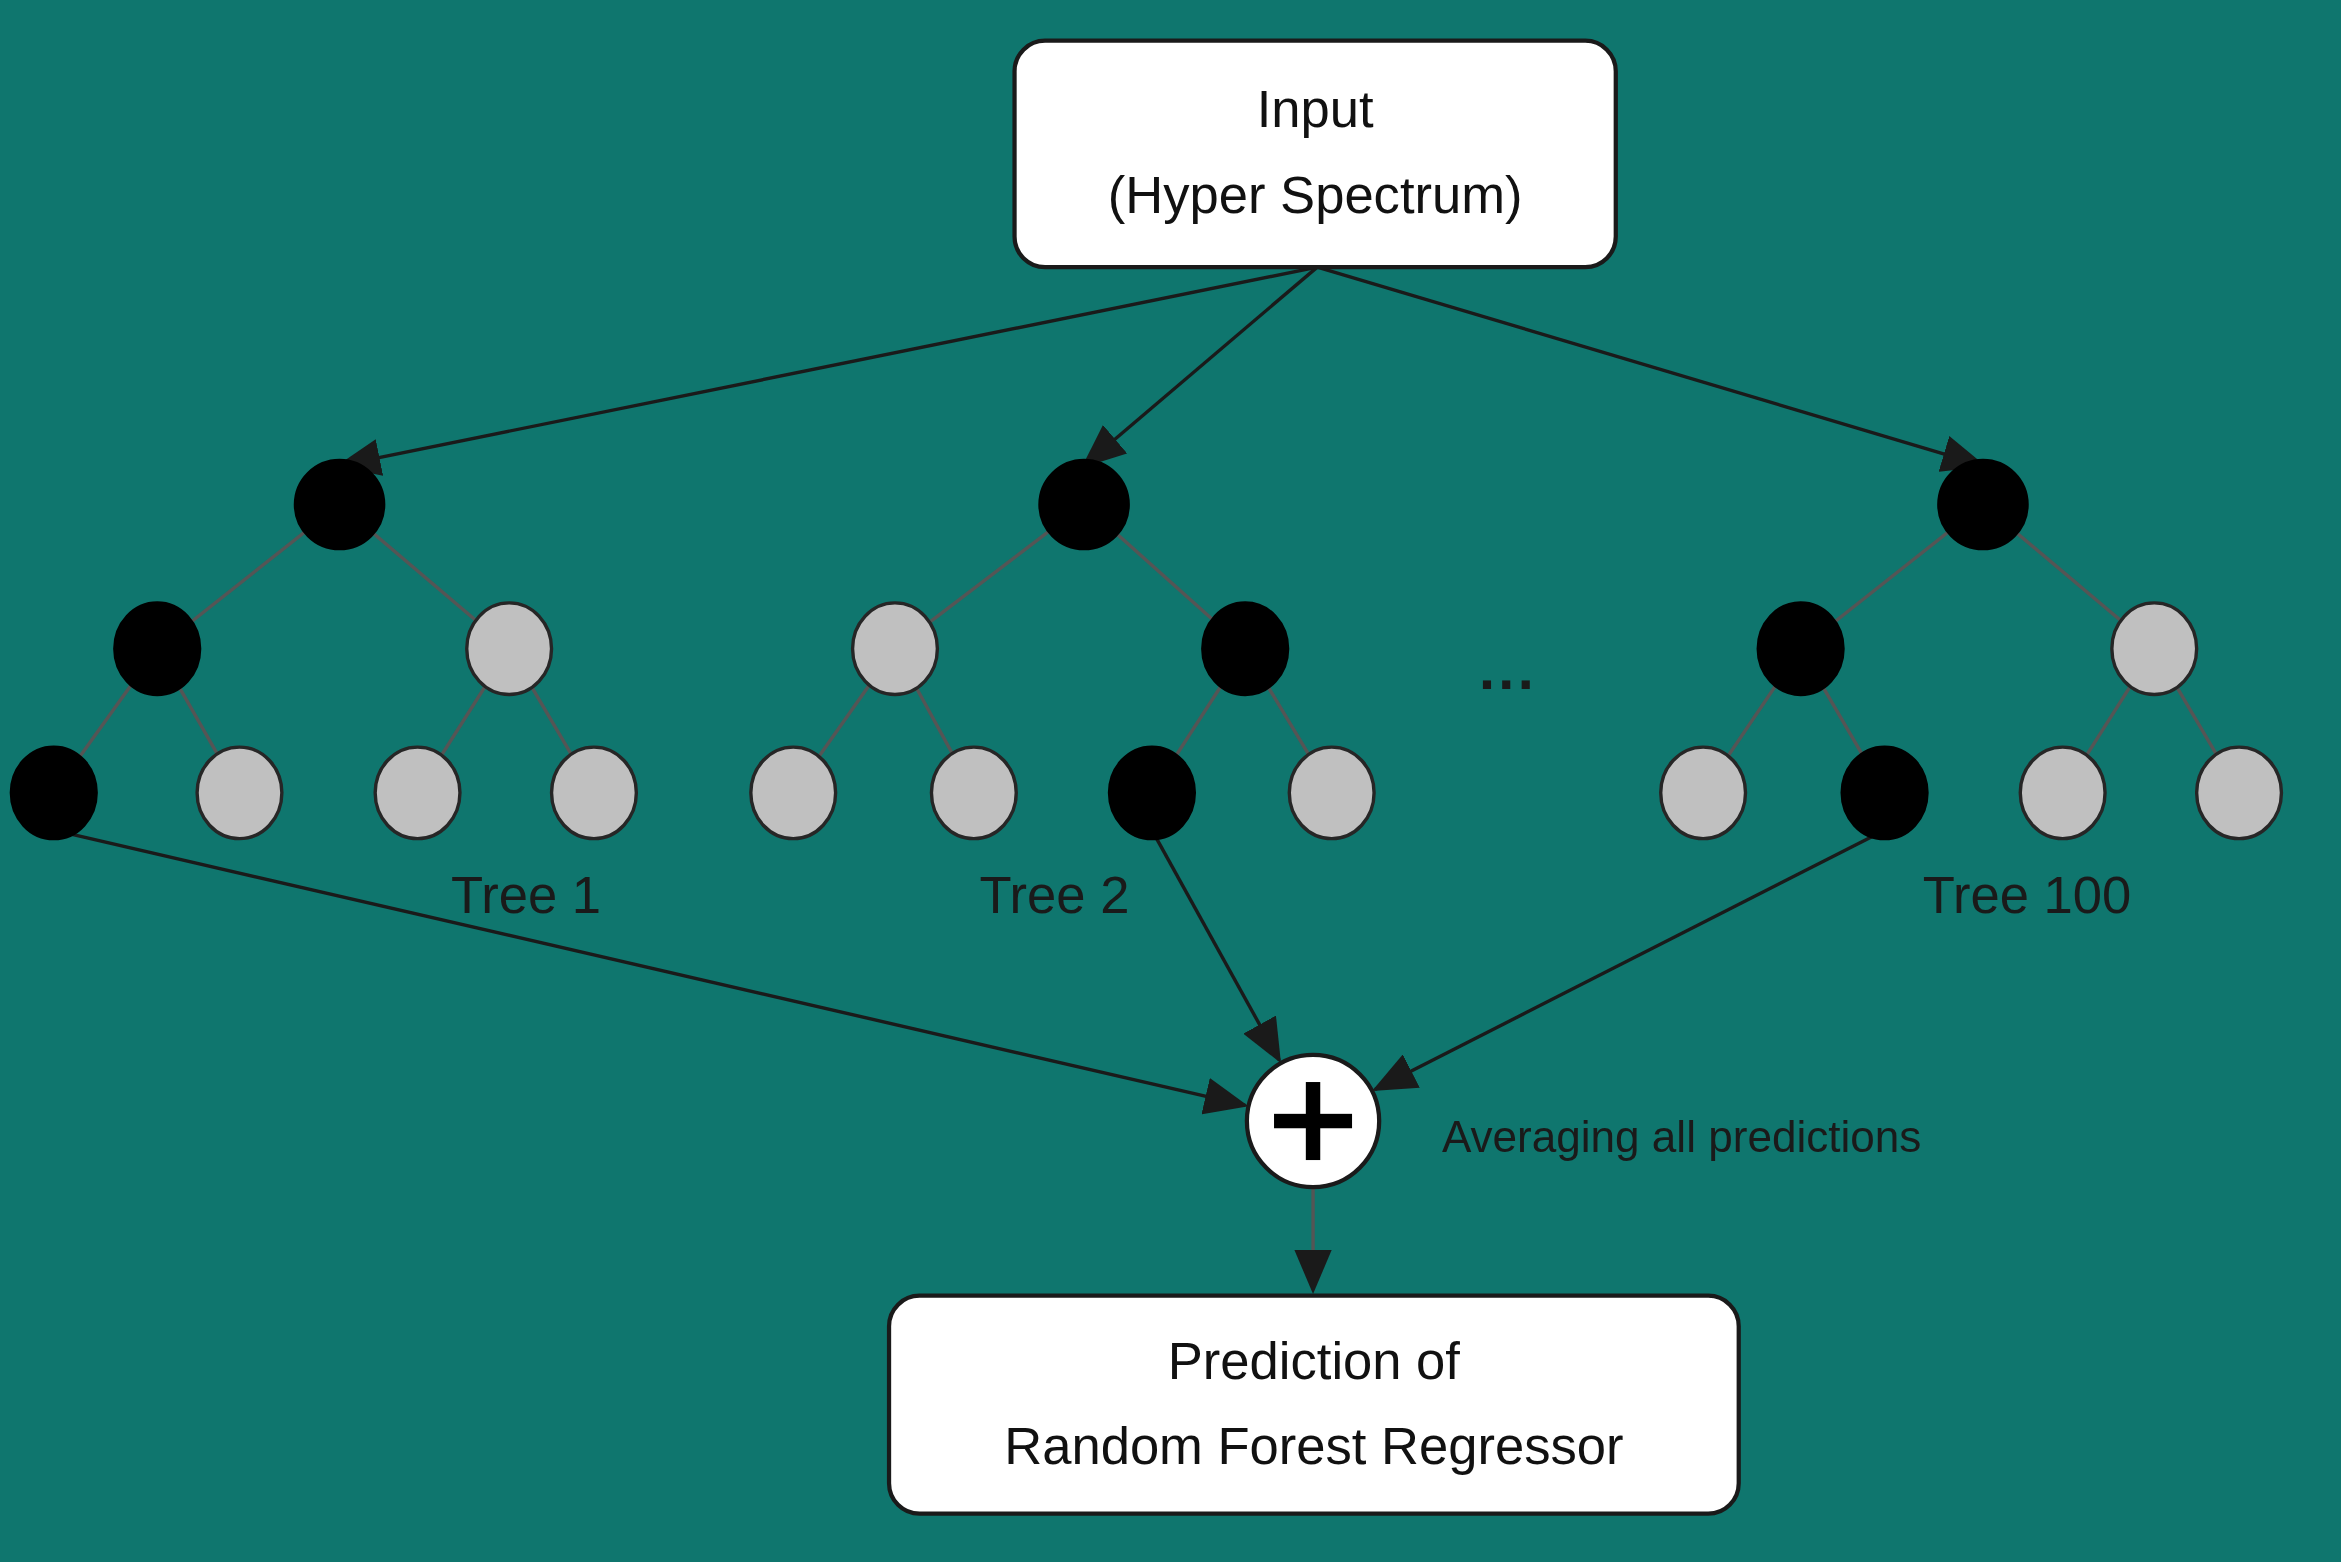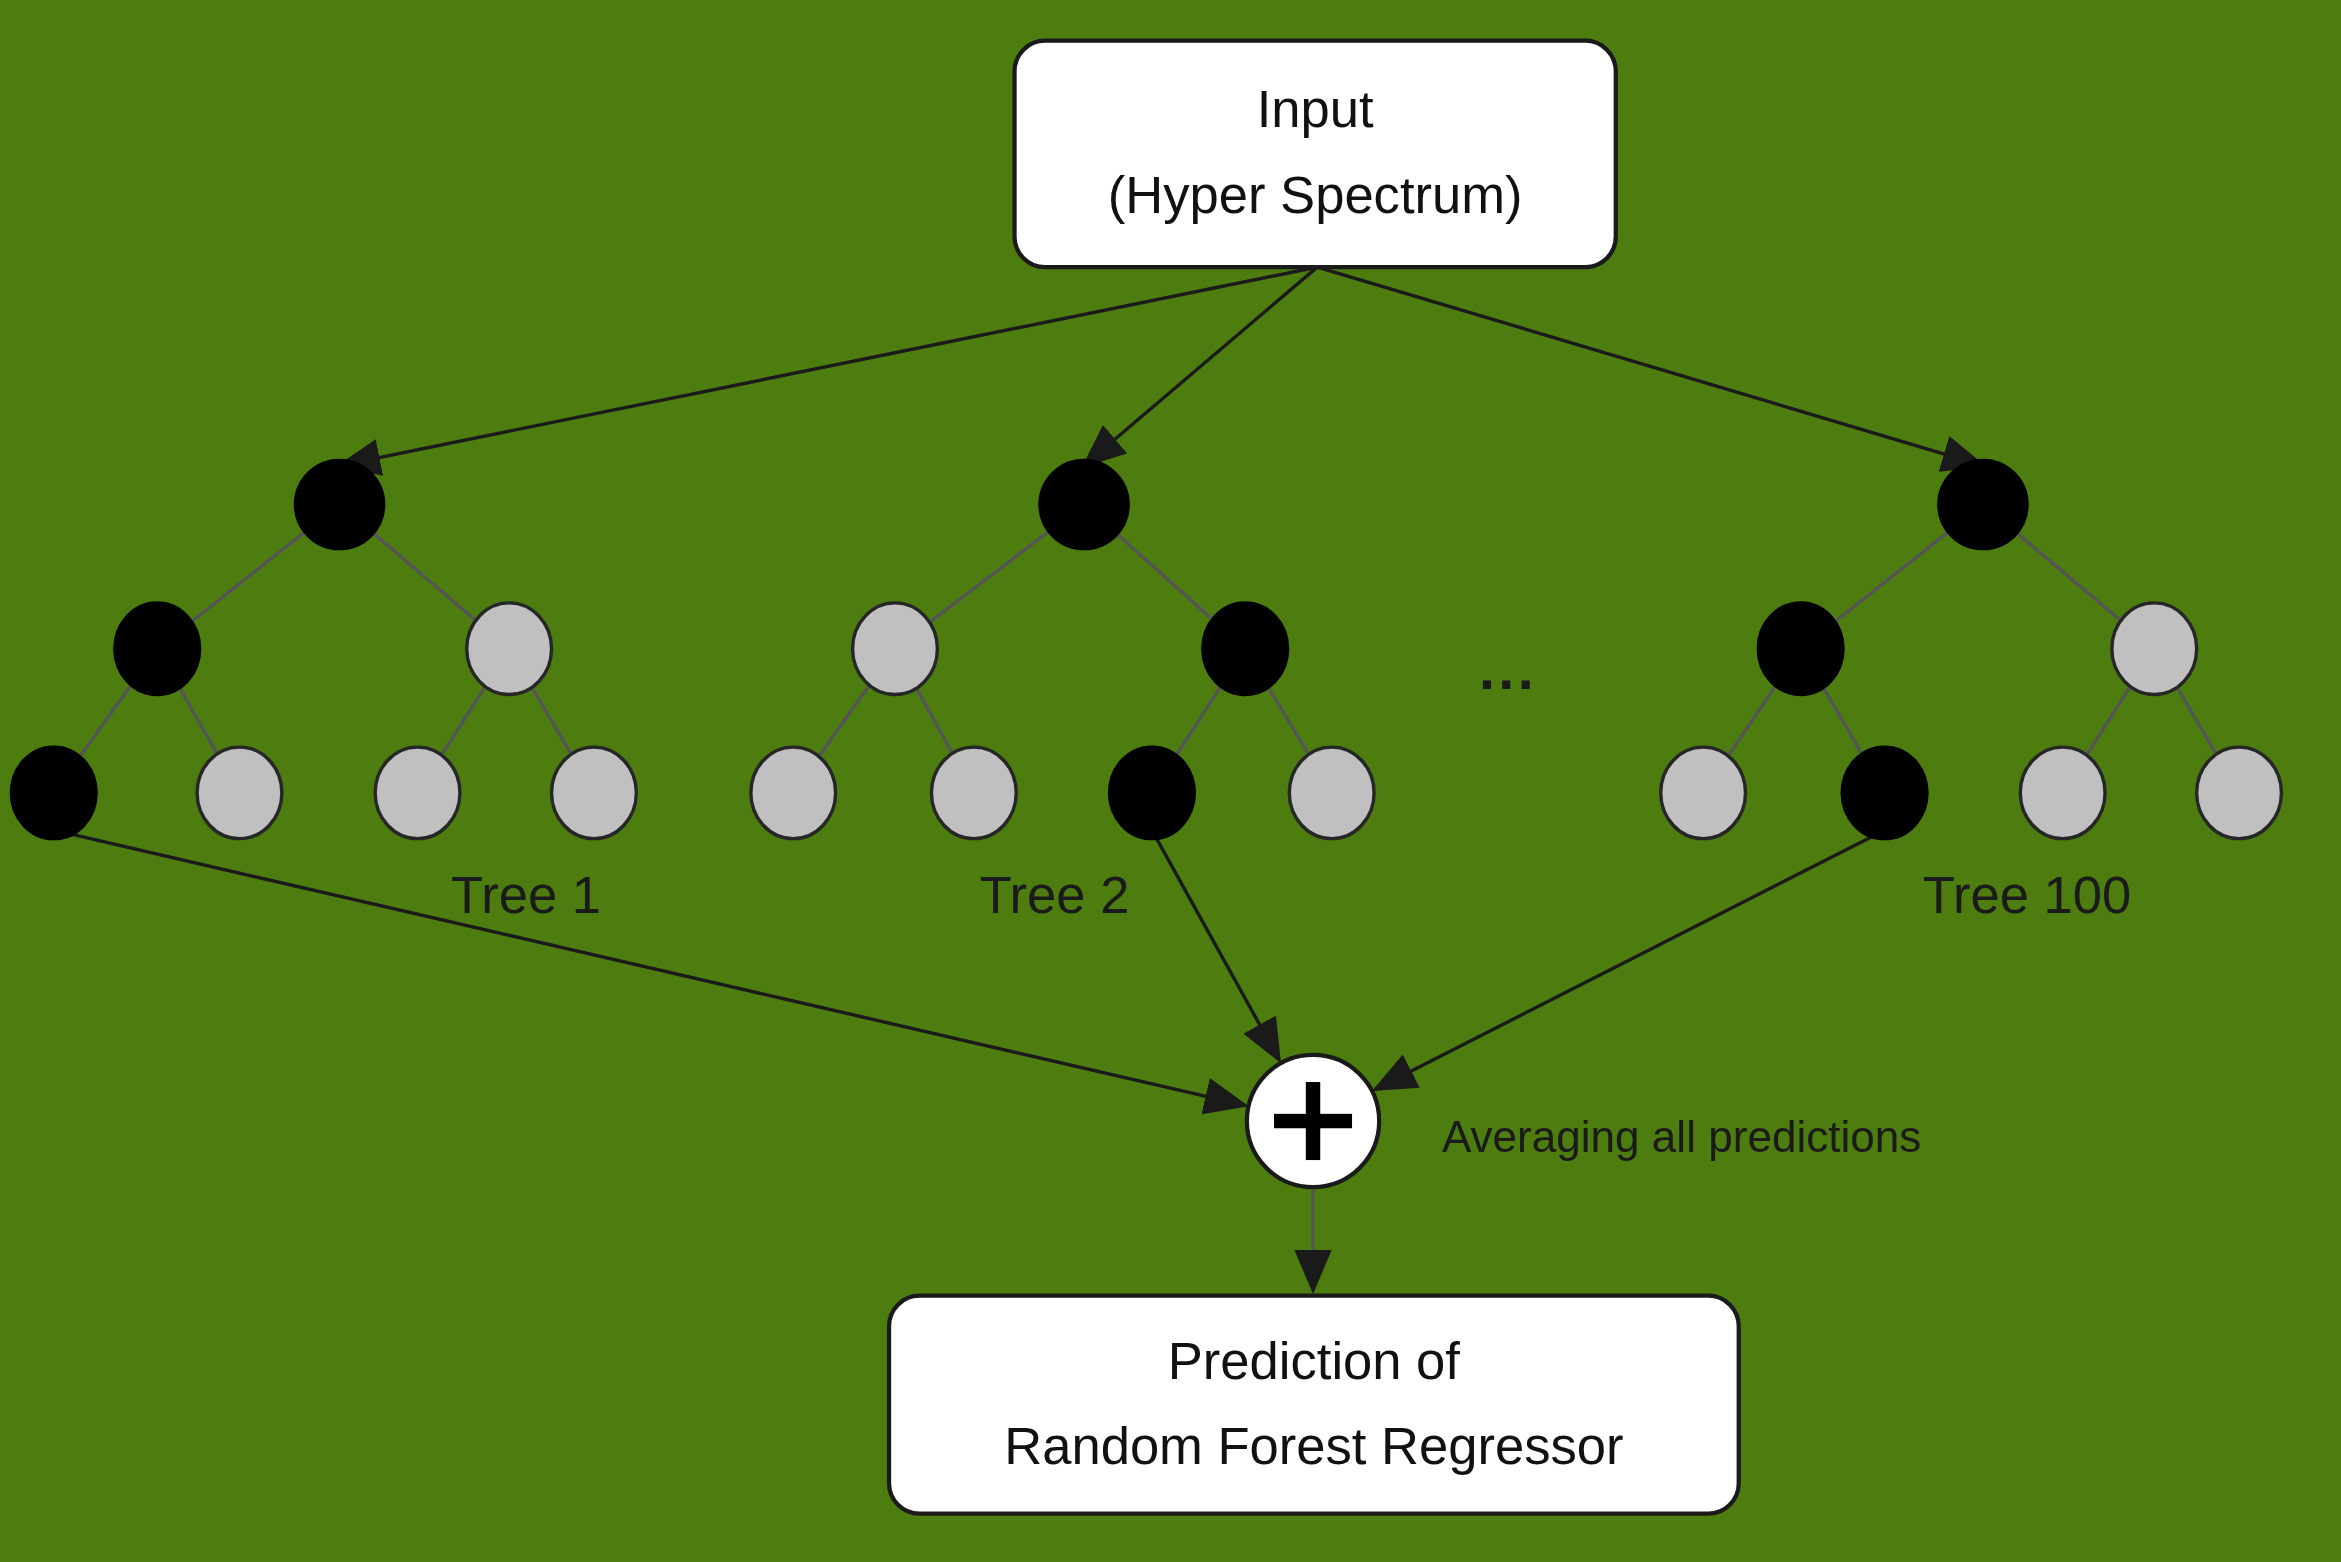--- a/index.html
+++ b/index.html
@@ -10,21 +10,21 @@
   body {
     width: 2342px;
     height: 1562px;
     font-family: "Liberation Sans", sans-serif;
     overflow: hidden;
   }
   #stage {
     position: relative;
     width: 2342px;
     height: 1562px;
-    background: #4d7c0f;
+    background: #0f766e;
   }
   #diagram-svg {
     position: absolute;
     left: 0;
     top: 0;
     width: 2342px;
     height: 1562px;
   }
   .box-text {
     font-family: "Liberation Sans", sans-serif;

